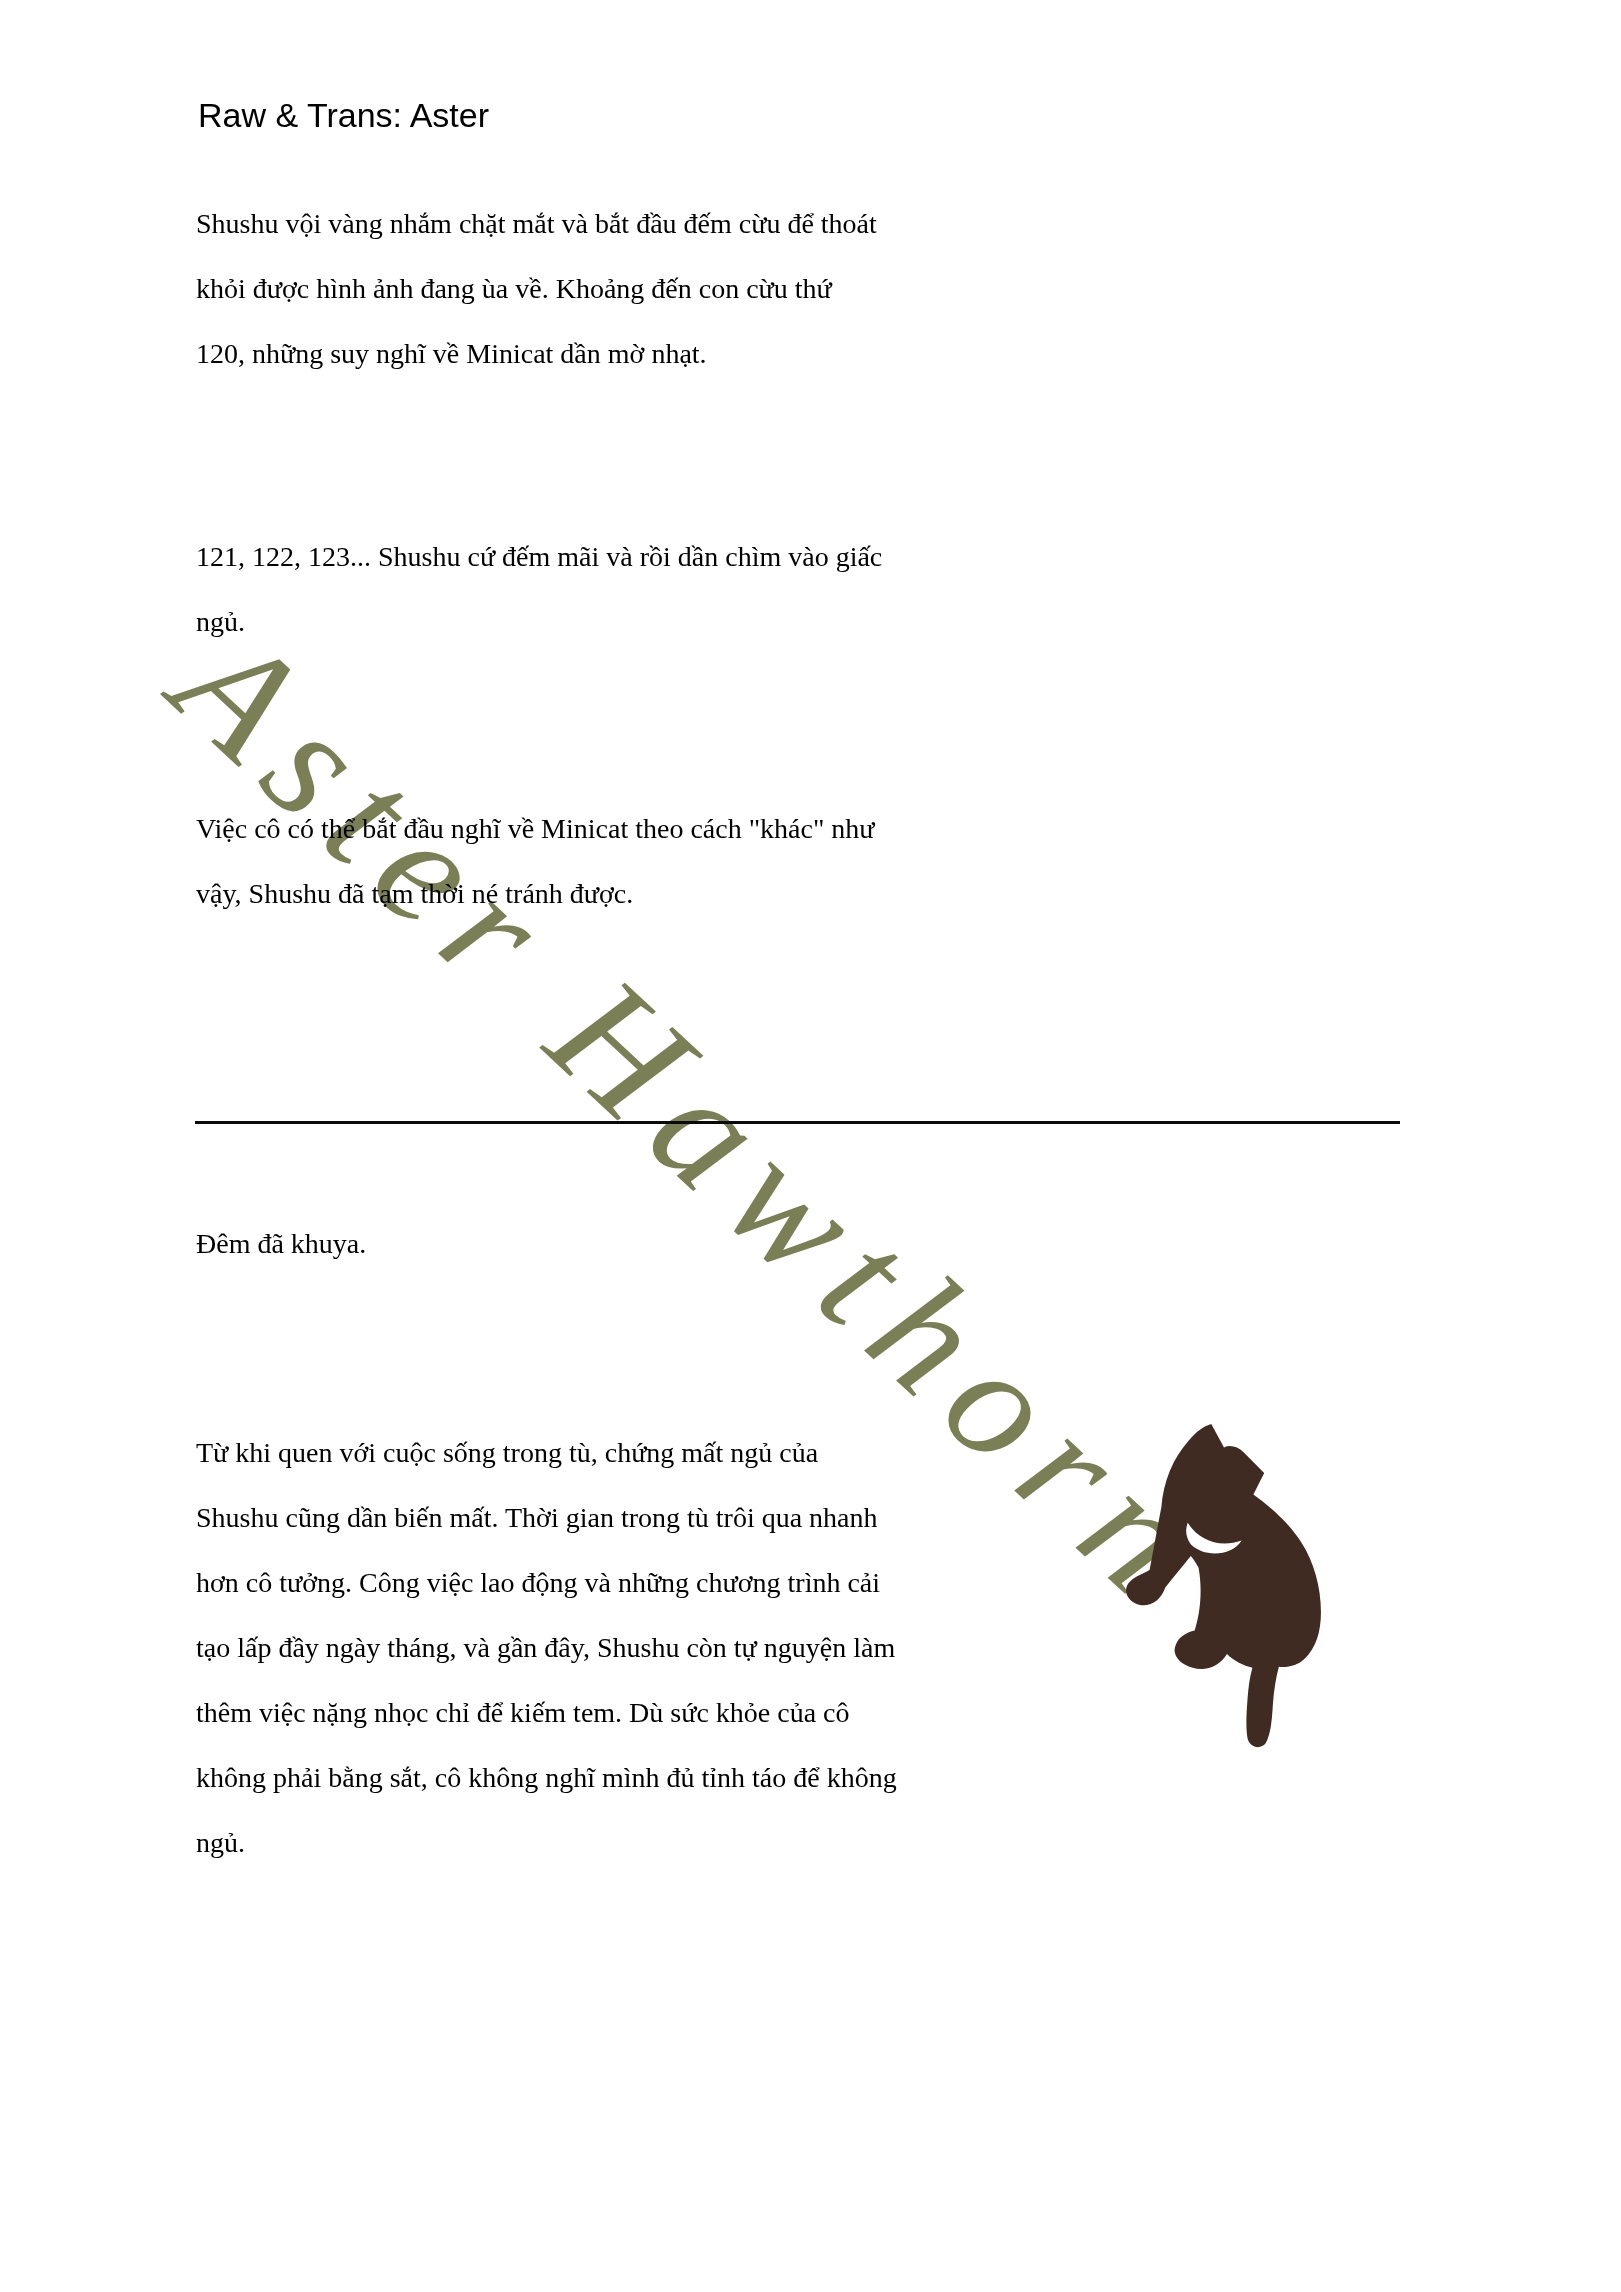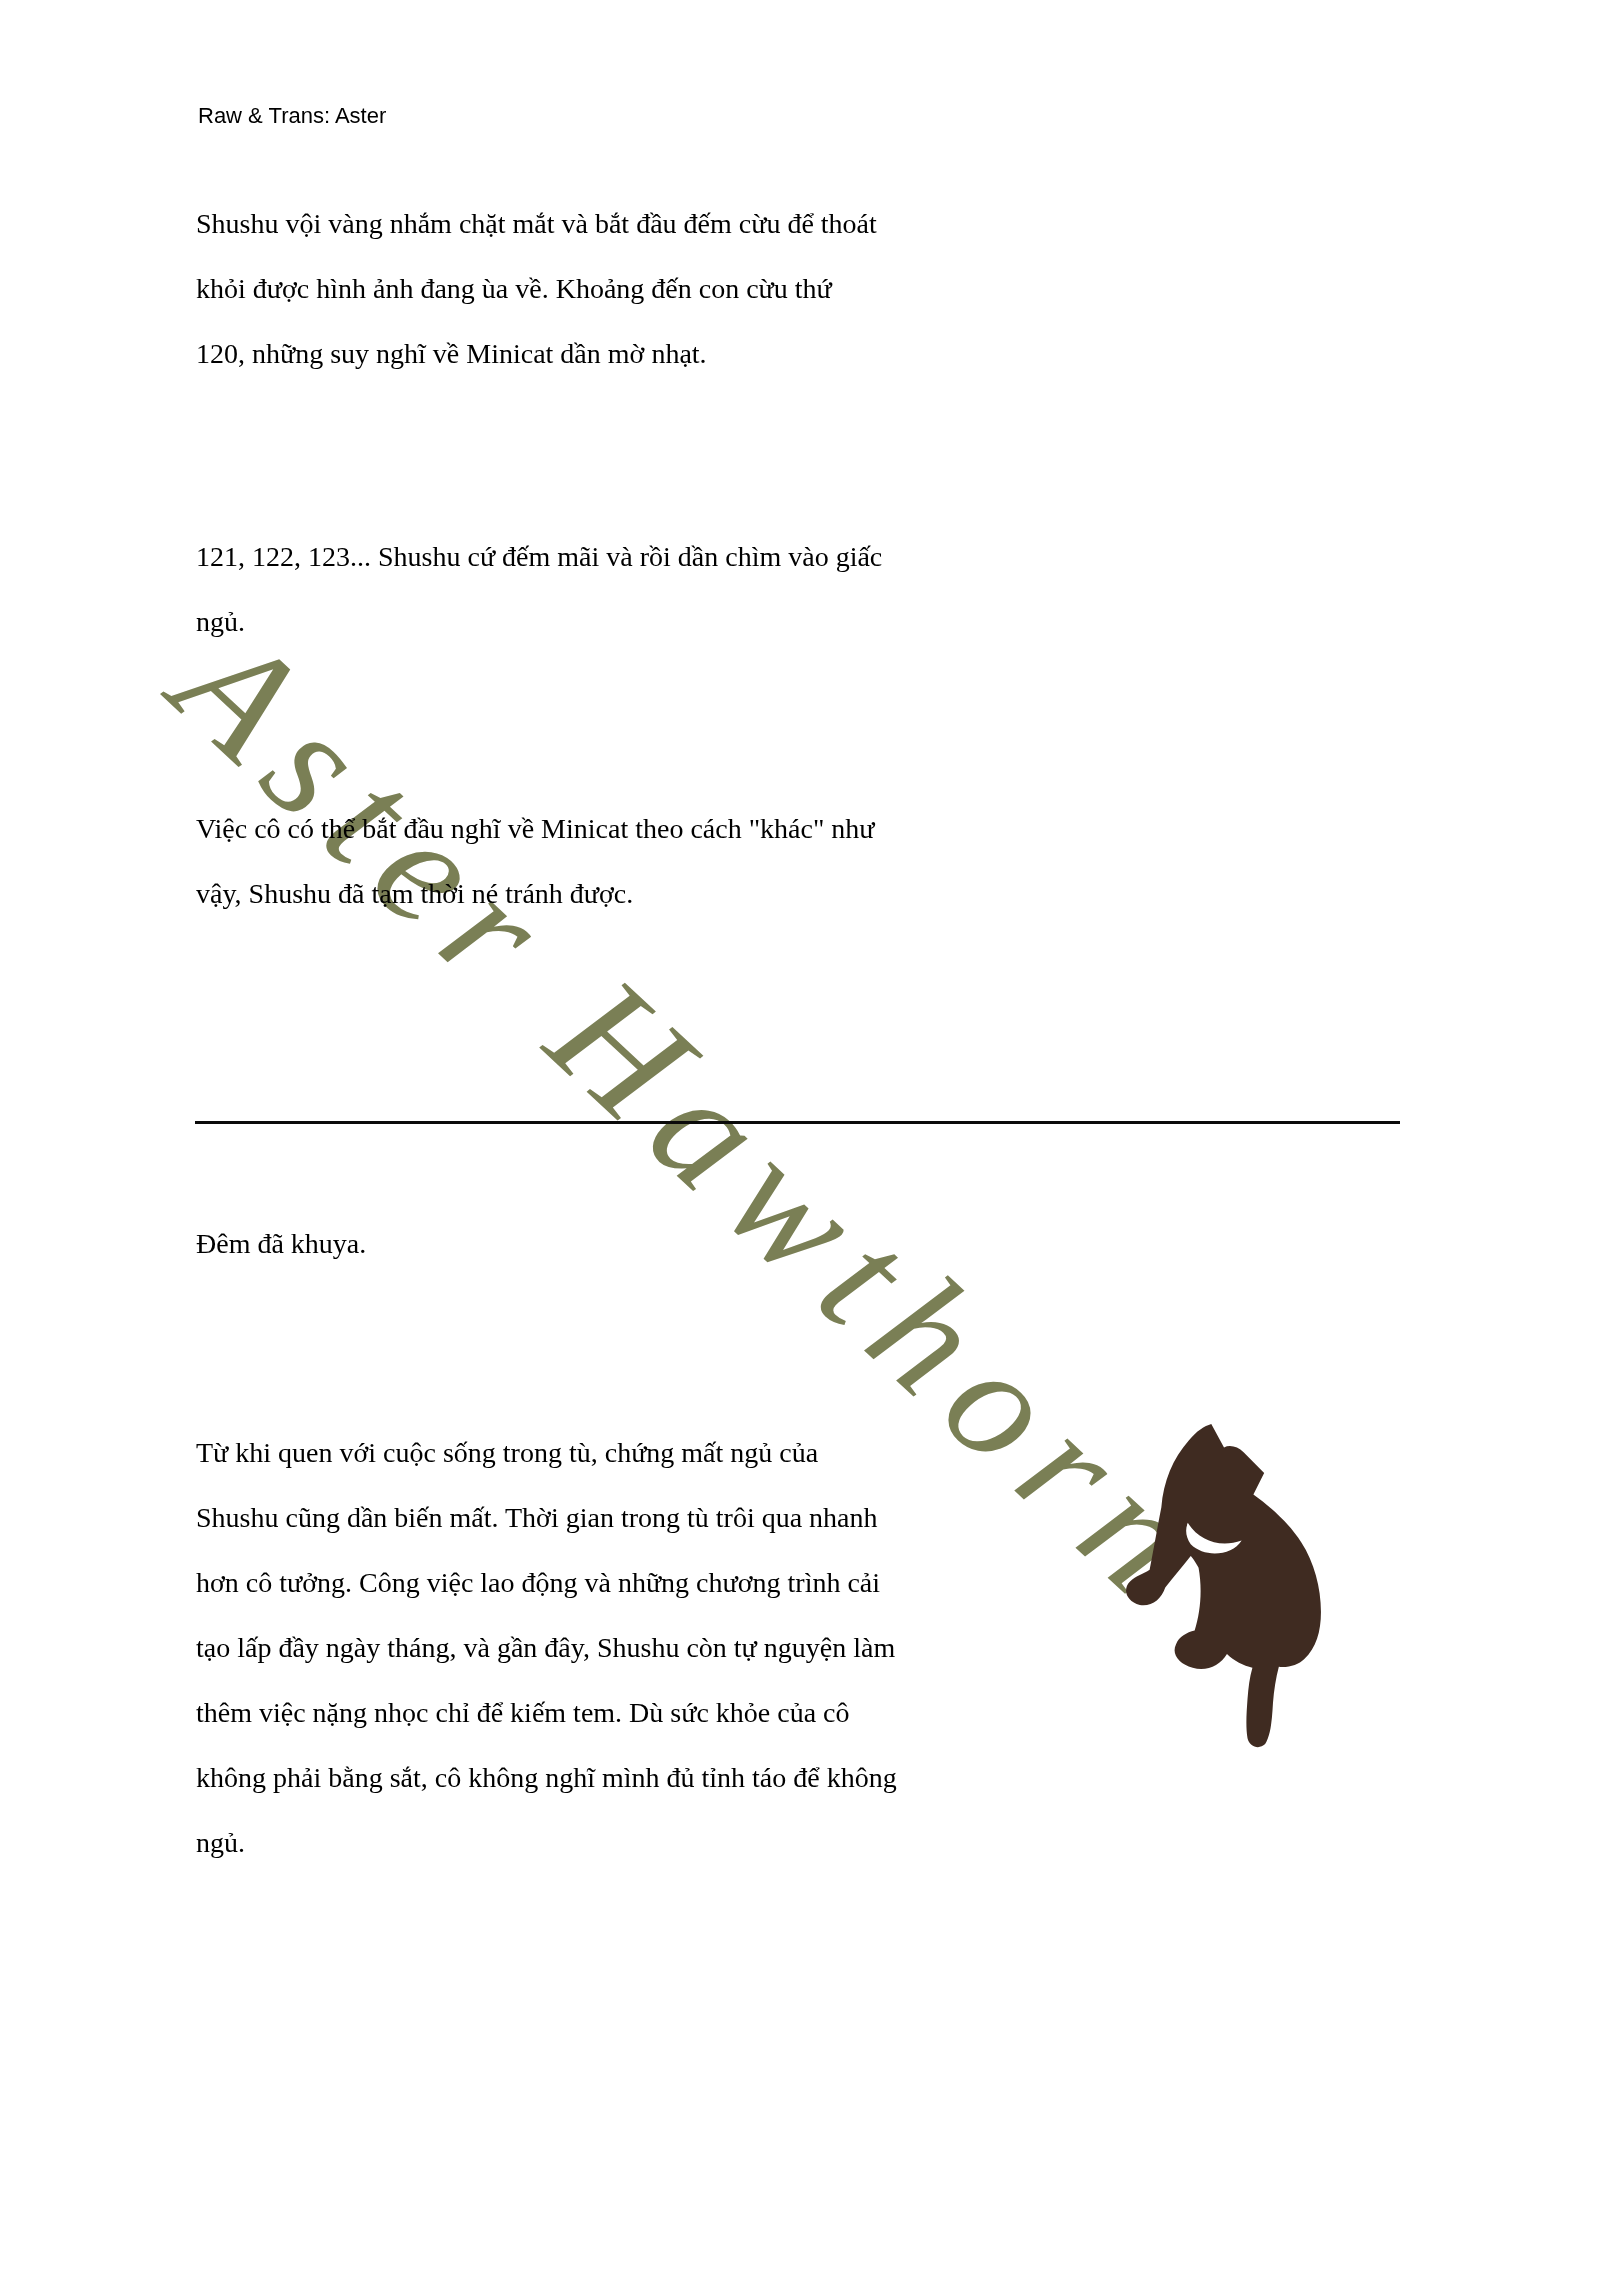--- a/index.html
+++ b/index.html
@@ -33,21 +33,21 @@
     left: 1122px;
     top: 1421px;
     width: 206px;
     height: 328px;
   }
   .header-credit {
     position: absolute;
     left: 198px;
     top: 98px;
     font-family: "Liberation Sans", "DejaVu Sans", sans-serif;
-    font-size: 22px;
+    font-size: 34px;
     line-height: 35px;
     color: #000000;
     white-space: nowrap;
   }
   .para {
     position: absolute;
     left: 196px;
     width: 1215px;
     font-size: 28px;
     line-height: 65px;

